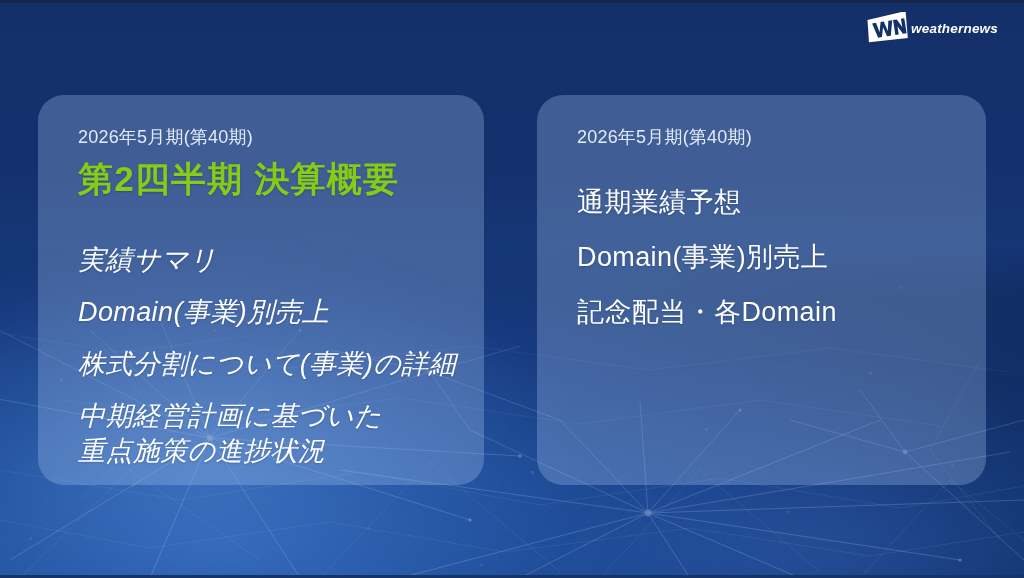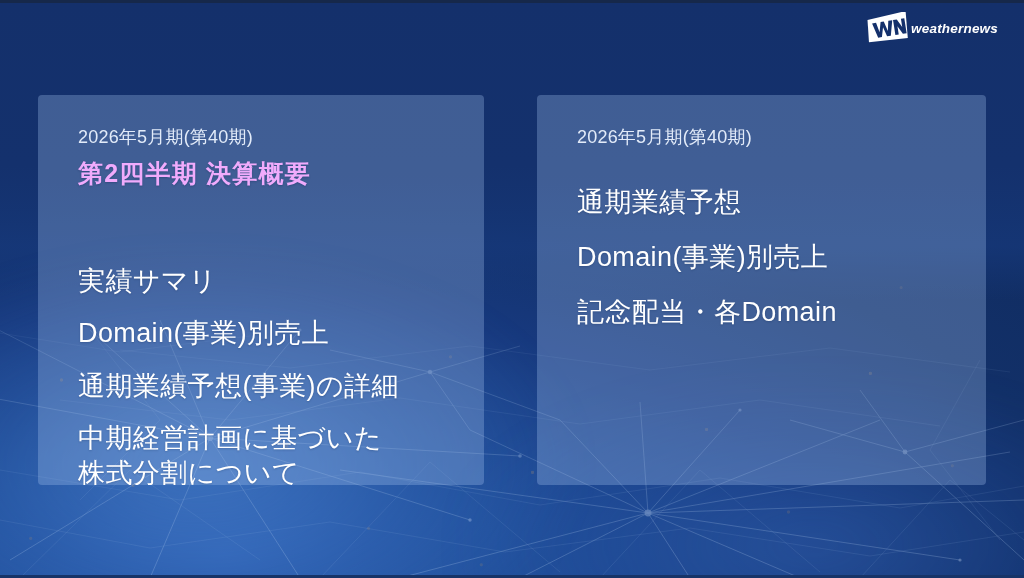--- a/index.html
+++ b/index.html
@@ -108,53 +108,53 @@
     font-style: italic;
     letter-spacing: 0.2px;
     font-family: "Liberation Sans", "DejaVu Sans", sans-serif;
   }
 
   
   .card {
     position: absolute;
     top: 95px;
     height: 390px;
-    border-radius: 4px;
+    border-radius: 26px;
     background: rgba(168,198,242,0.30);
     box-sizing: border-box;
     padding: 32px 0 0 40px;
     overflow: hidden;
   }
   .card-left  { left: 38px;  width: 446px; }
   .card-right { left: 537px; width: 449px; }
 
   .card-sub {
     color: #e2ebf9;
     font-size: 18px;
     font-weight: normal;
     letter-spacing: 0.2px;
     line-height: 1.2;
     margin: 0 0 10px 0;
   }
   .card-title {
-    color: #f0abfc;
-    font-size: 25px;
+    color: #84cc16;
+    font-size: 35px;
     font-weight: bold;
     letter-spacing: 1.2px;
     line-height: 1.15;
     margin: 0;
     text-shadow: 0 1px 2px rgba(10,30,70,0.28);
   }
 
   .card-list {
     list-style: none;
     margin: 0;
     padding: 0;
   }
-  .card-left .card-list  { margin-top: 77px; }
+  .card-left .card-list  { margin-top: 44px; font-style: italic; }
   .card-right .card-list { margin-top: 36px; }
 
   .card-list li {
     color: #ffffff;
     font-size: 27px;
     font-weight: normal;
     letter-spacing: 0.4px;
     line-height: 1.30;
     margin-bottom: 17px;
     white-space: pre-line;
@@ -275,23 +275,23 @@
     </svg>
     <span class="logo-word">weathernews</span>
   </div>
 
   <div class="card card-left">
     <p class="card-sub">2026年5月期(第40期)</p>
     <h1 class="card-title">第2四半期 決算概要</h1>
     <ul class="card-list">
       <li>実績サマリ</li>
       <li>Domain(事業)別売上</li>
-      <li>通期業績予想(事業)の詳細</li>
+      <li>株式分割について(事業)の詳細</li>
       <li>中期経営計画に基づいた
-株式分割について</li>
+重点施策の進捗状況</li>
     </ul>
   </div>
 
   <div class="card card-right">
     <p class="card-sub">2026年5月期(第40期)</p>
     <ul class="card-list">
       <li>通期業績予想</li>
       <li>Domain(事業)別売上</li>
       <li>記念配当・各Domain</li>
     </ul>

